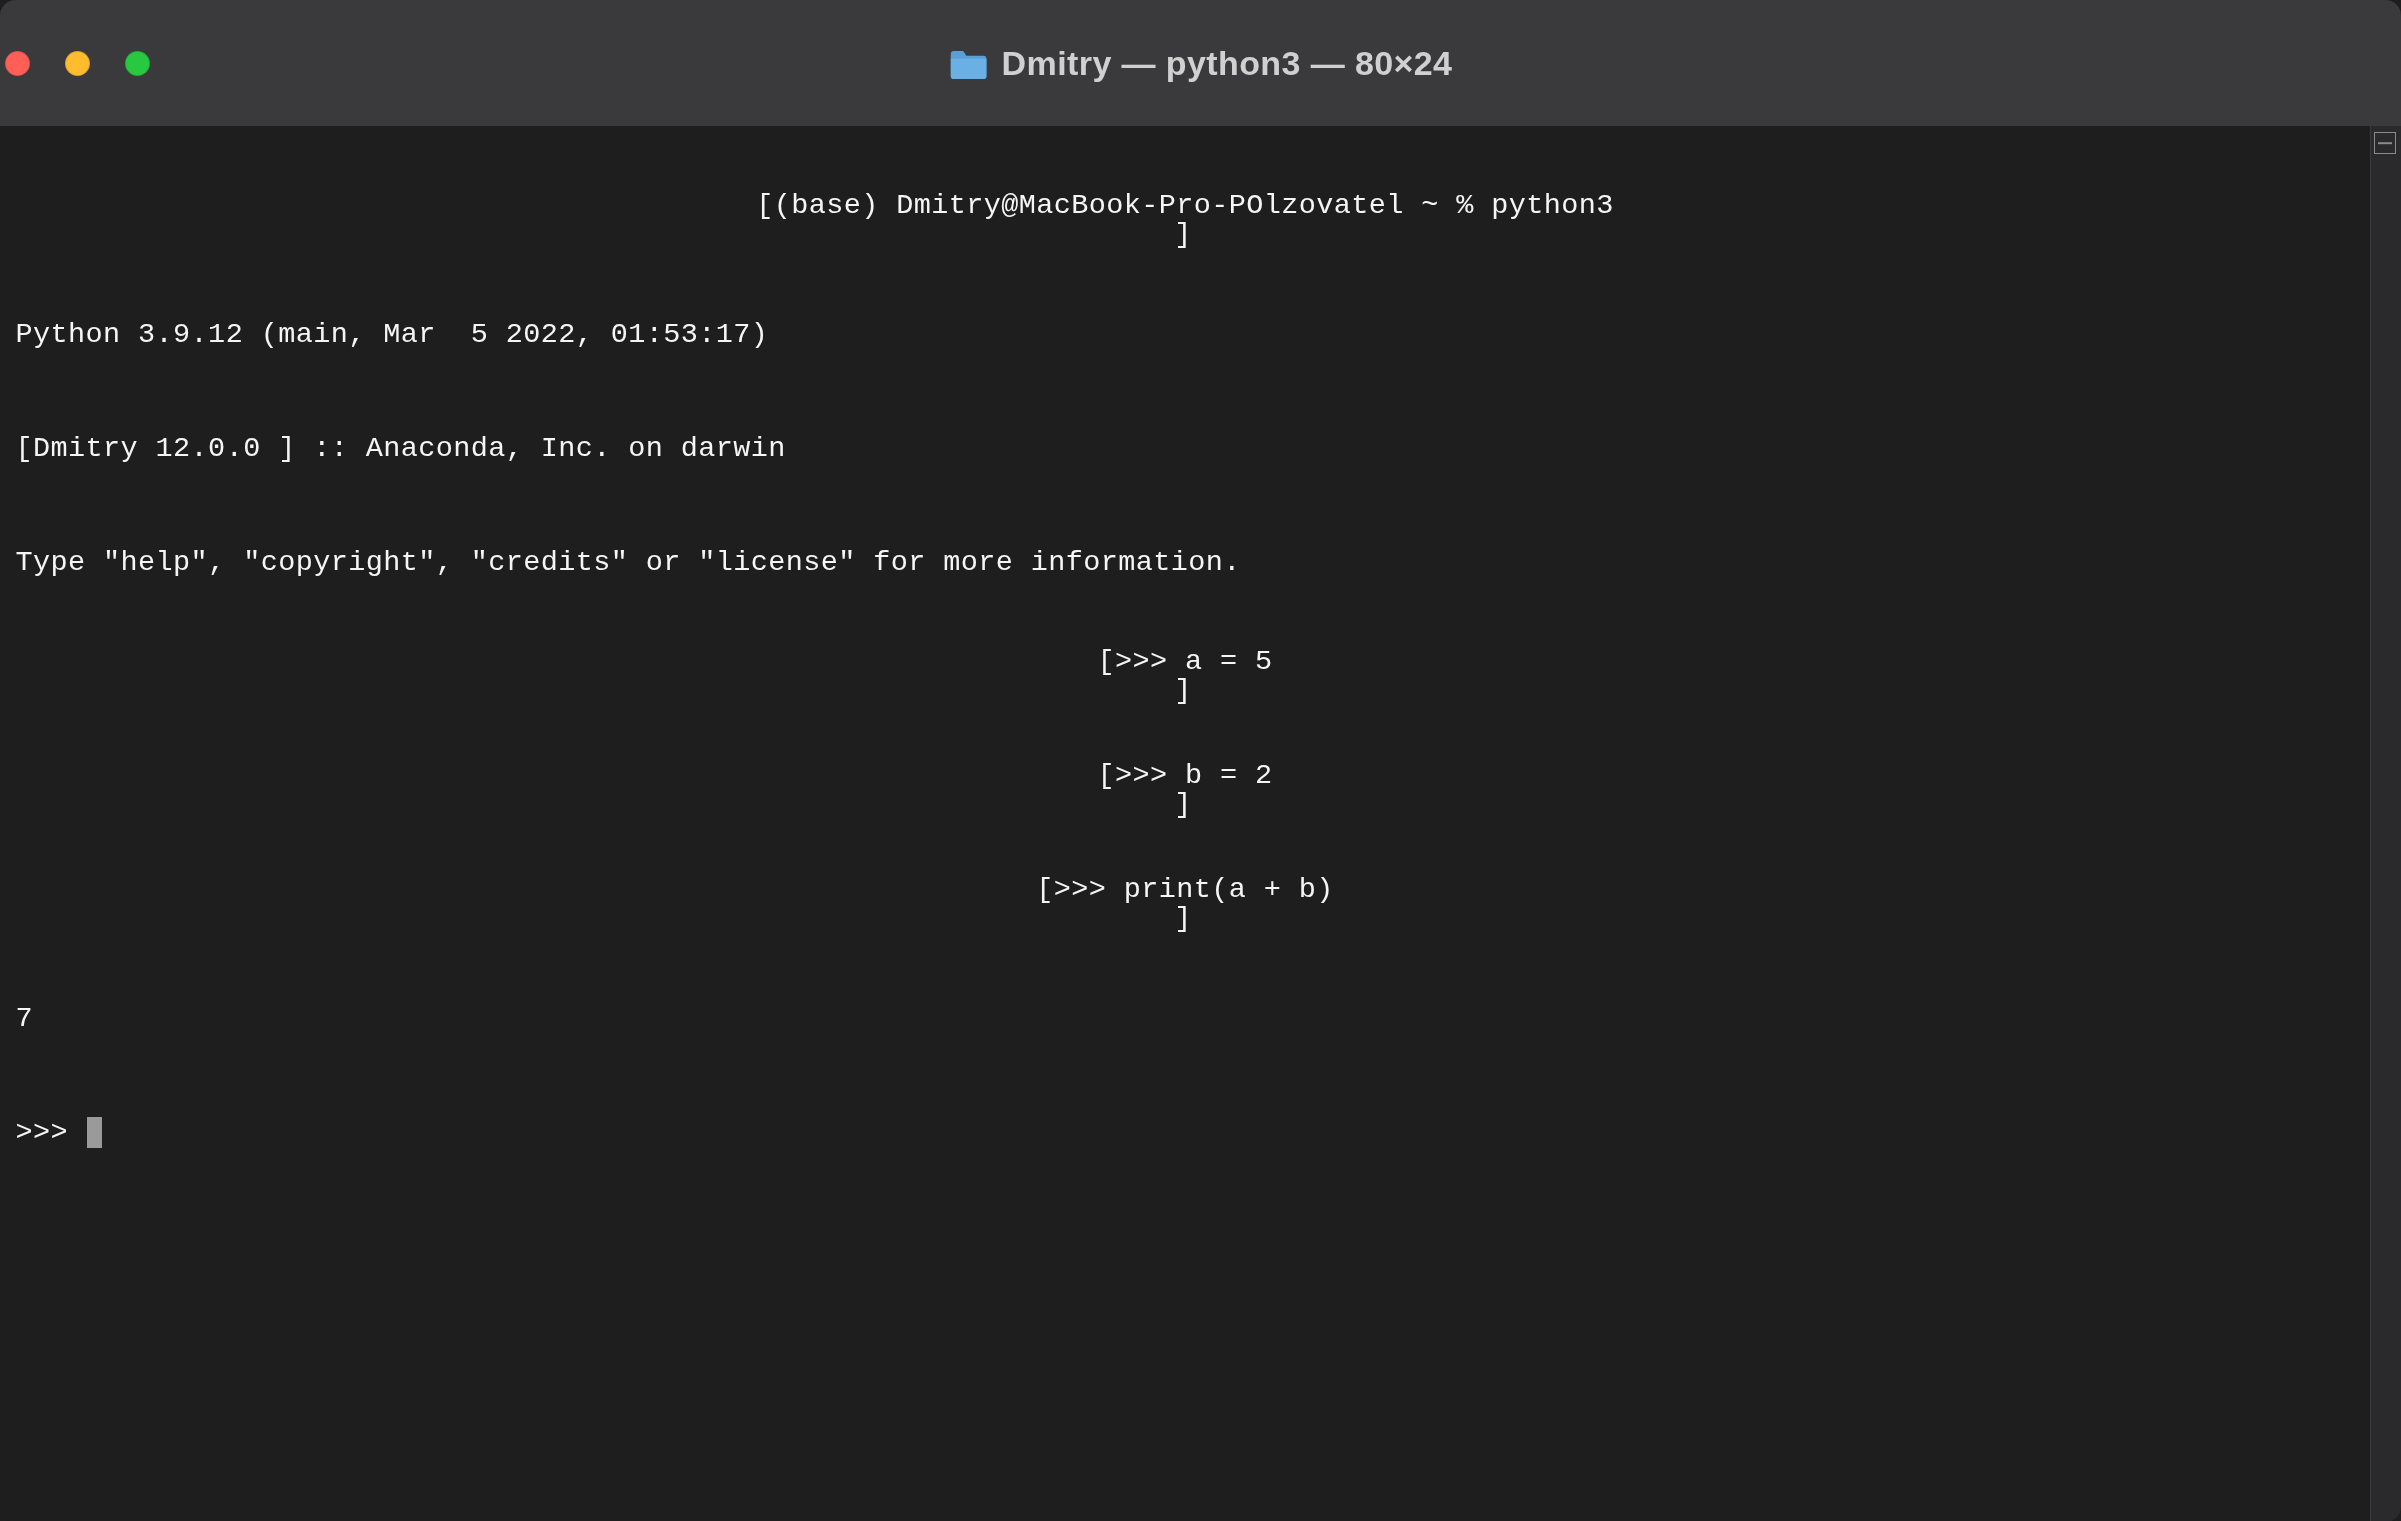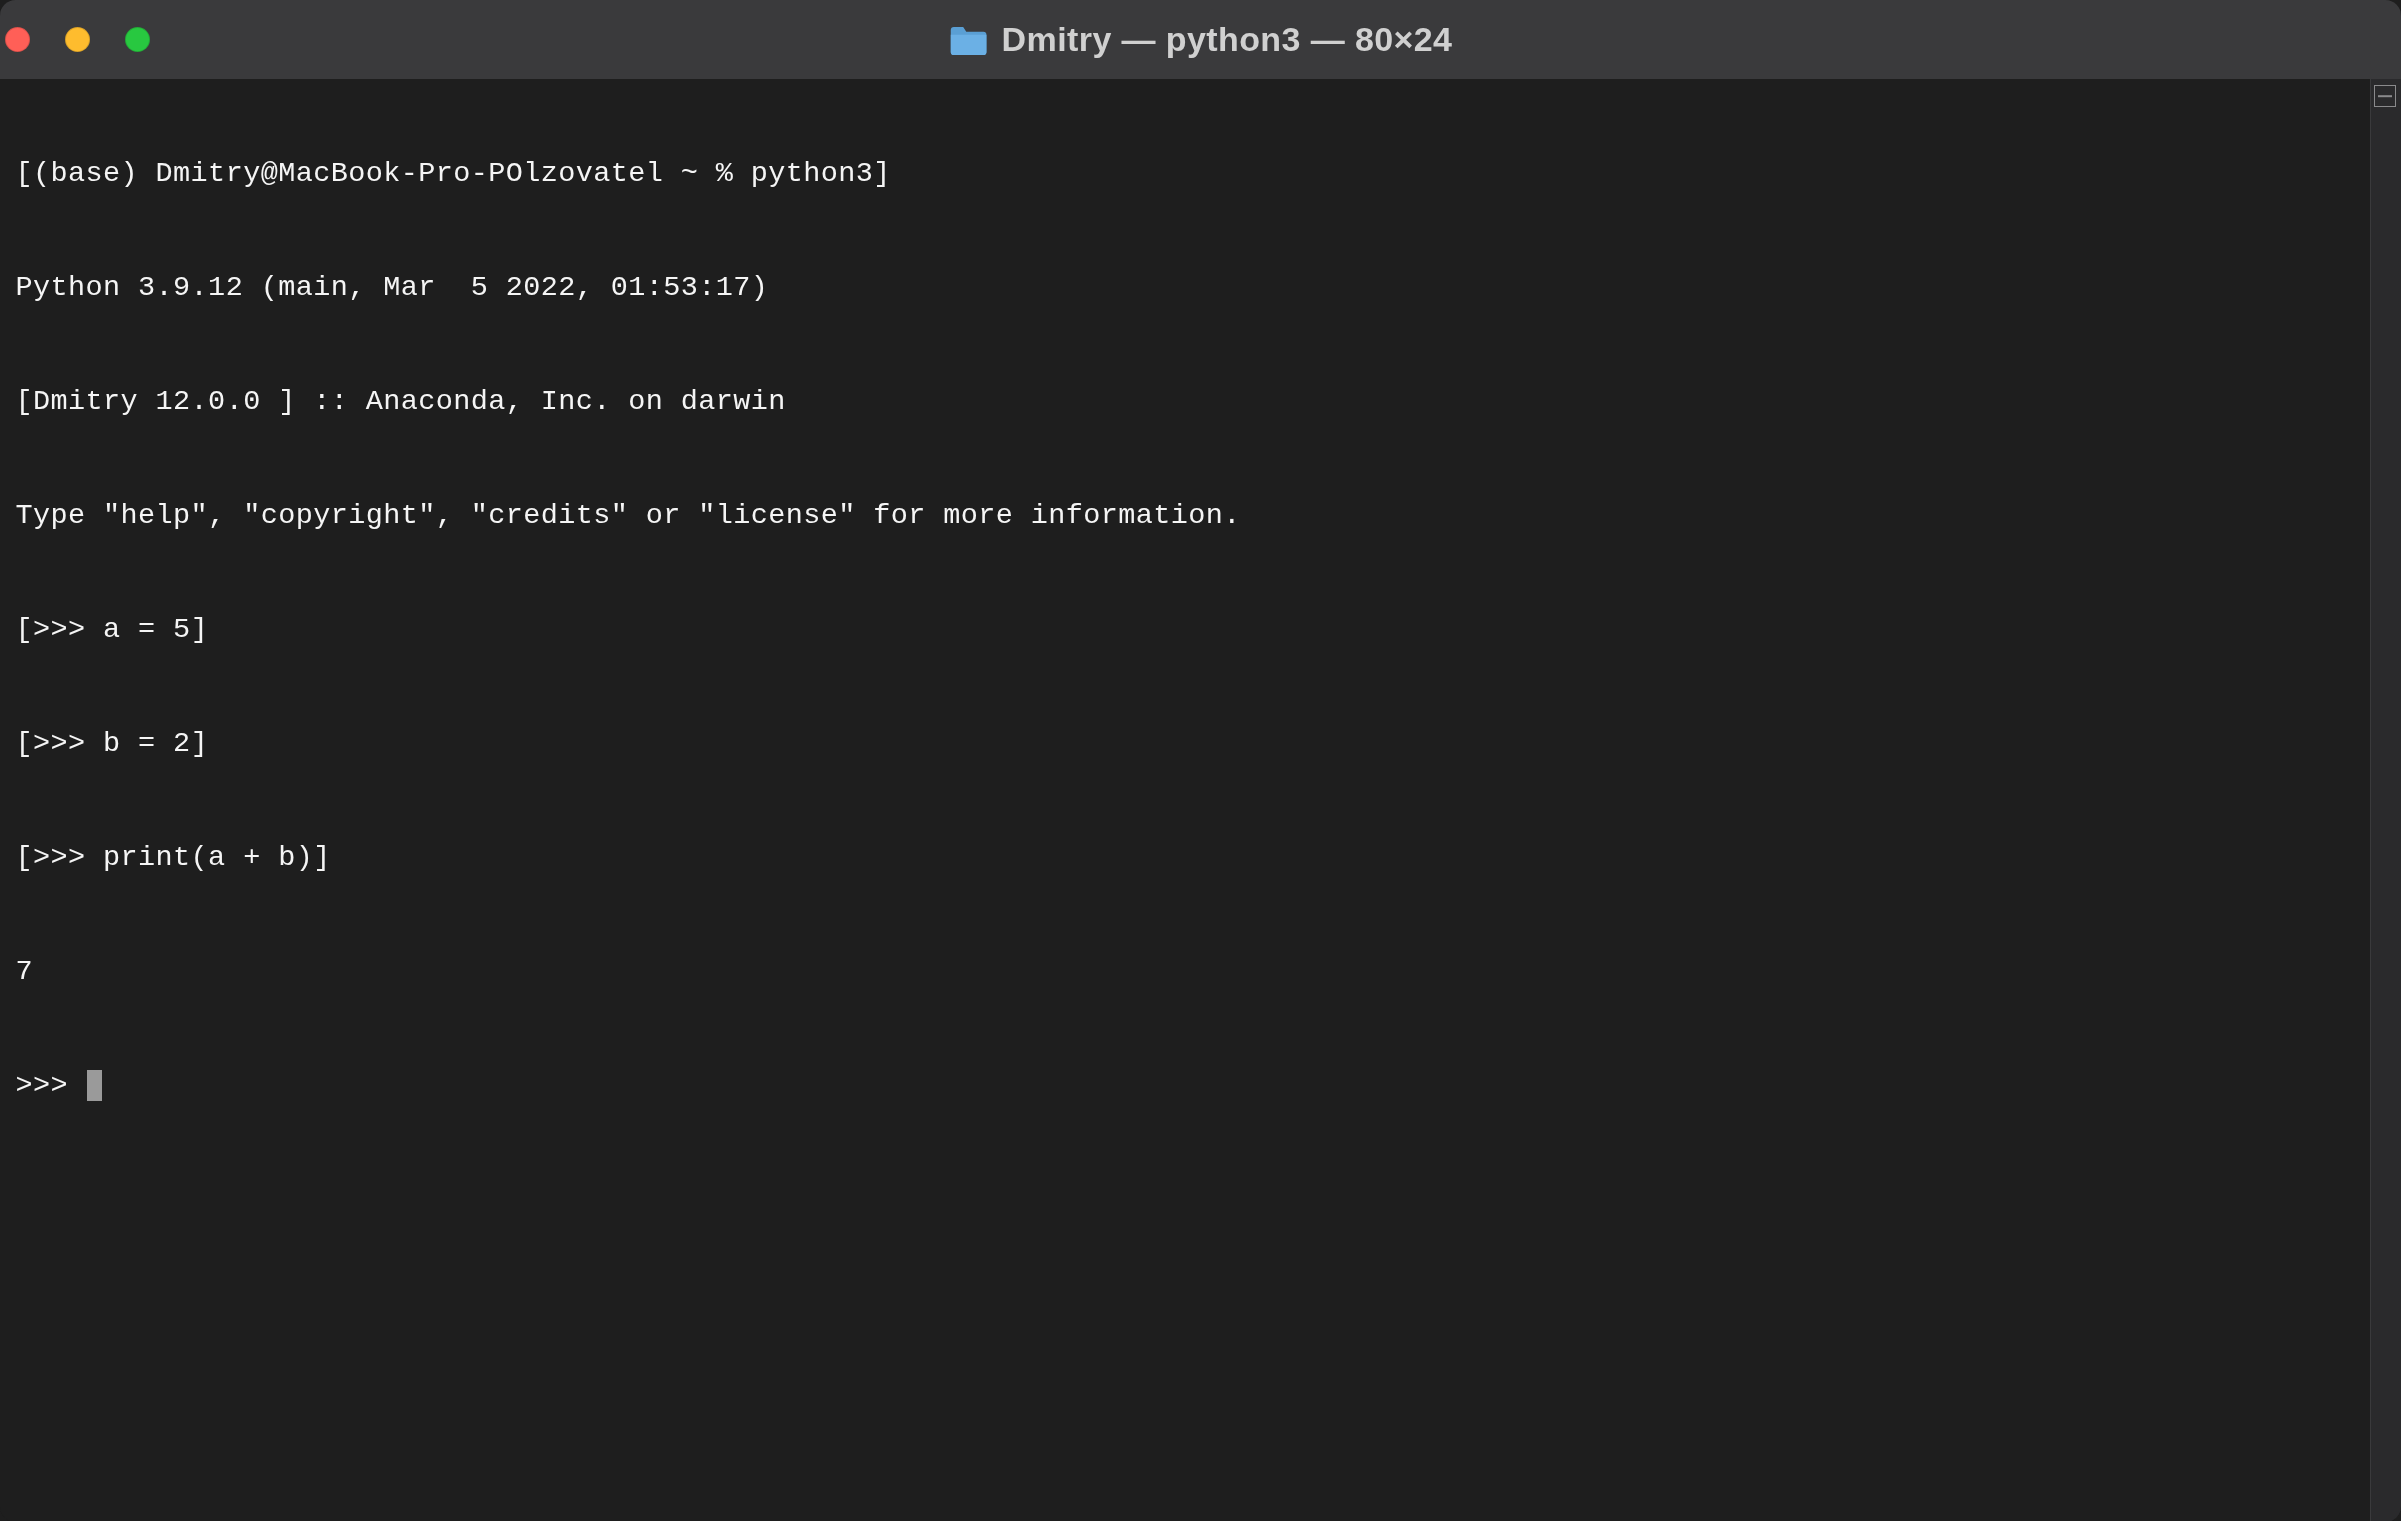--- a/index.html
+++ b/index.html
@@ -19,21 +19,21 @@
       width: 100%;
       height: 100%;
       background: #1e1e1e;
       border-radius: 15.6px;
       overflow: hidden;
       display: flex;
       flex-direction: column;
     }
     
     .title-bar {
-      height: 79px;
+      height: 126px;
       background: #3a3a3c;
       display: flex;
       align-items: center;
       padding: 0 5px;
       position: relative;
     }
     
     .traffic-lights {
       display: flex;
       gap: 35px;
@@ -101,20 +101,21 @@
       letter-spacing: 0.4px;
     }
     
     .terminal-line {
       display: flex;
       align-items: center;
       min-height: 57px;
     }
     
     .terminal-line.with-bracket {
+      flex-direction: column;
     }
     
     .line-text {
       white-space: pre;
     }
     
     .right-bracket {
       color: #f5f5f5;
       padding-right: 3.9px;
     }

